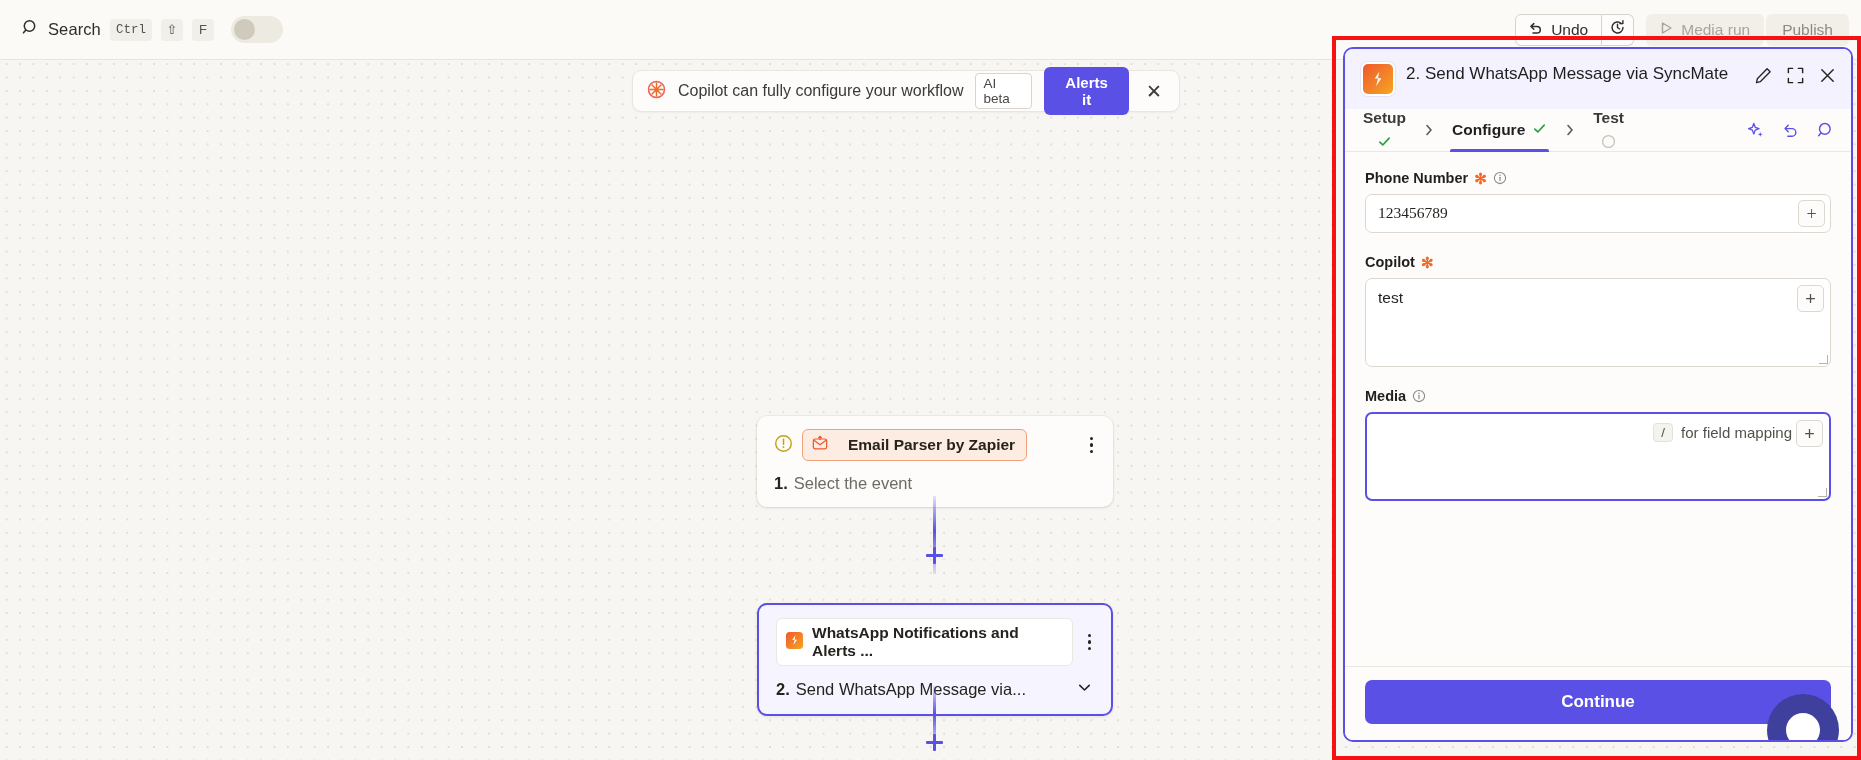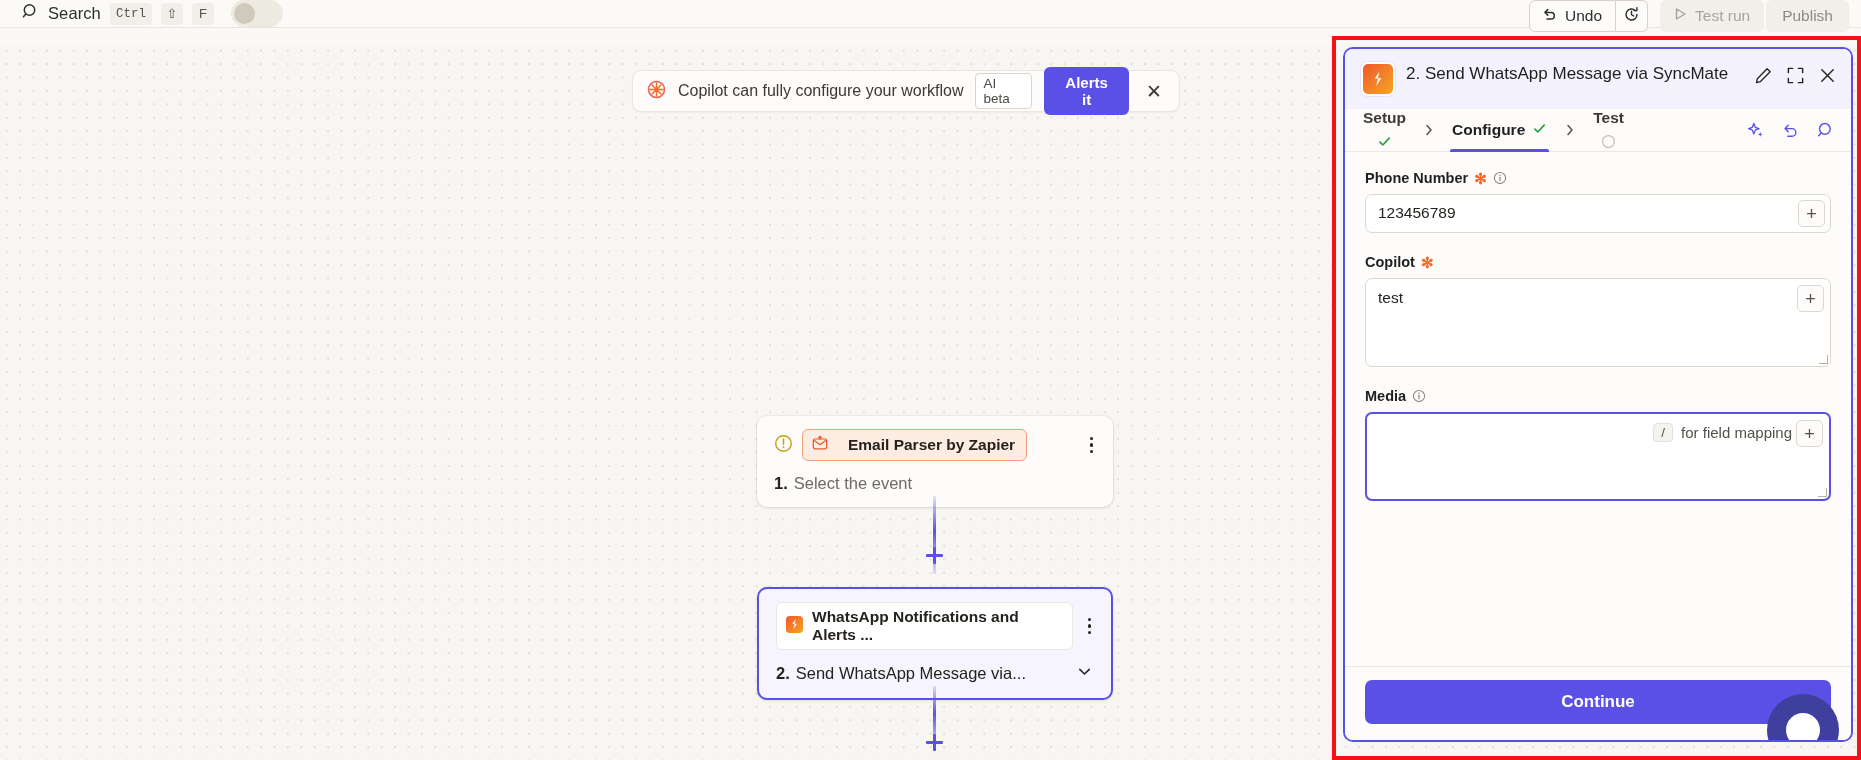--- a/index.html
+++ b/index.html
@@ -6,24 +6,24 @@
   html, body {
     width: 1861px; height: 760px;
     font-family: "Liberation Sans", sans-serif;
     background: #faf9f6;
     overflow: hidden;
   }
 
   
   .topbar {
     position: absolute; top: 0; left: 0;
-    width: 1861px; height: 28px;
+    width: 1861px; height: 60px;
     background: #fbfaf7;
     border-bottom: 1px solid #e8e5dd;
-    display: flex; align-items: flex-start;
+    display: flex; align-items: center;
     z-index: 40;
   }
   .search-group {
     display: flex; align-items: center; gap: 9px;
     margin-left: 22px;
   }
   .search-icon { display: block; }
   .search-label {
     font-size: 16.5px; color: #2d2e2e; letter-spacing: .1px;
   }
@@ -239,21 +239,21 @@
     margin-bottom: 8px;
   }
   .req { color: #f06a2b; font-size: 15px; line-height: 1; }
   .info-icon { display: flex; }
   .input-box {
     position: relative;
     border: 1px solid #dcd8cf; border-radius: 7px;
     background: #fff;
     display: flex; align-items: flex-start;
   }
-  .input-box.single { height: 39px; align-items: center; }
+  .input-box.single { height: 39px; align-items: center; font-family: Liberation Serif, serif; }
   .input-box.area { height: 89px; }
   .input-box.focused {
     border: 2px solid #5b50e6;
   }
   .input-val {
     flex: 1; padding: 10px 12px; font-size: 15.5px; color: #26231f;
     line-height: 1.2;
   }
   .input-box.single .input-val { padding: 0 12px; }
   .plus-sq {
@@ -341,21 +341,21 @@
             <path d="M8.5 5.3v3.4l2.2 1.3" fill="none" stroke="#2d2e2e" stroke-width="1.4" stroke-linecap="round"></path>
           </svg>
       </span>
     </div>
     <div class="btn-testrun">
       <span>
         <svg width="13" height="14" viewBox="0 0 13 14">
             <path d="M2.5 2 11 7l-8.5 5z" fill="none" stroke="#a8a49a" stroke-width="1.4" stroke-linejoin="round"></path>
           </svg>
       </span>
-      <span>Test run</span>
+      <span>Media run</span>
     </div>
     <div class="btn-publish">
       <span>Publish</span>
     </div>
   </div>
 </div>
 
 <div class="canvas">
 
   <div class="copilot">
@@ -399,21 +399,21 @@
     </div>
     <div class="node-row2">
       <span class="step-num">1.</span>
       <span class="step-text">Select the event</span>
     </div>
   </div>
 
   <div class="conn" style="left:933px; top:452px; height:78px;"></div>
   <div class="plus-btn" style="left:923px; top:500px;"></div>
 
-  <div class="node selected" style="left:757px; top:543px; width:356px;">
+  <div class="node selected" style="left:757px; top:559px; width:356px;">
     <div class="node-row1">
       <span class="app-chip-white">
         <span>
           <svg width="19" height="19" viewBox="0 0 20 20">
               <defs>
                 <linearGradient id="g1" x1="0" y1="0" x2="1" y2="1">
                   <stop offset="0" stop-color="#f0582c"></stop>
                   <stop offset="1" stop-color="#f5a623"></stop>
                 </linearGradient>
               </defs>

